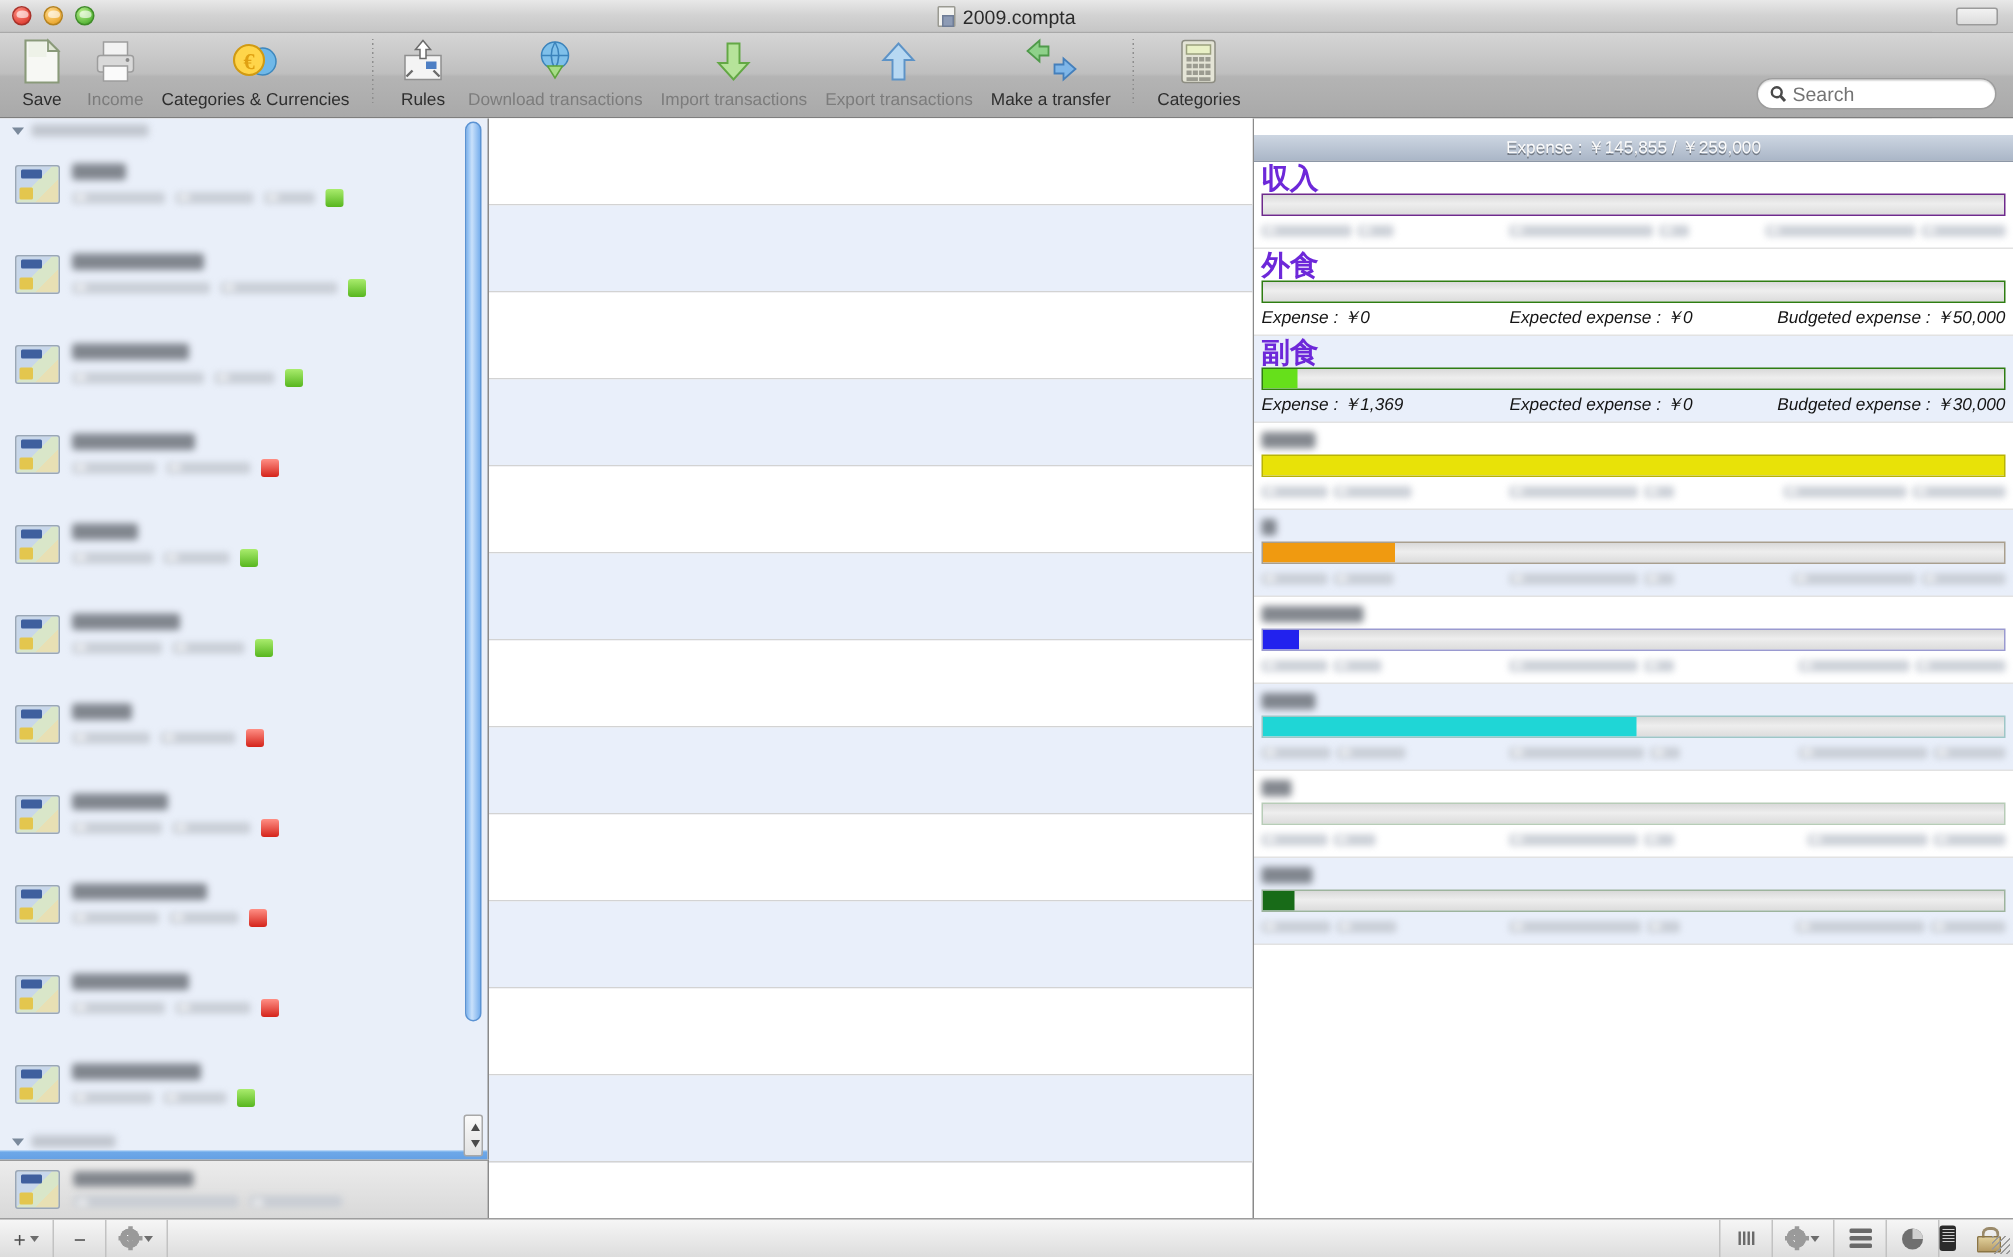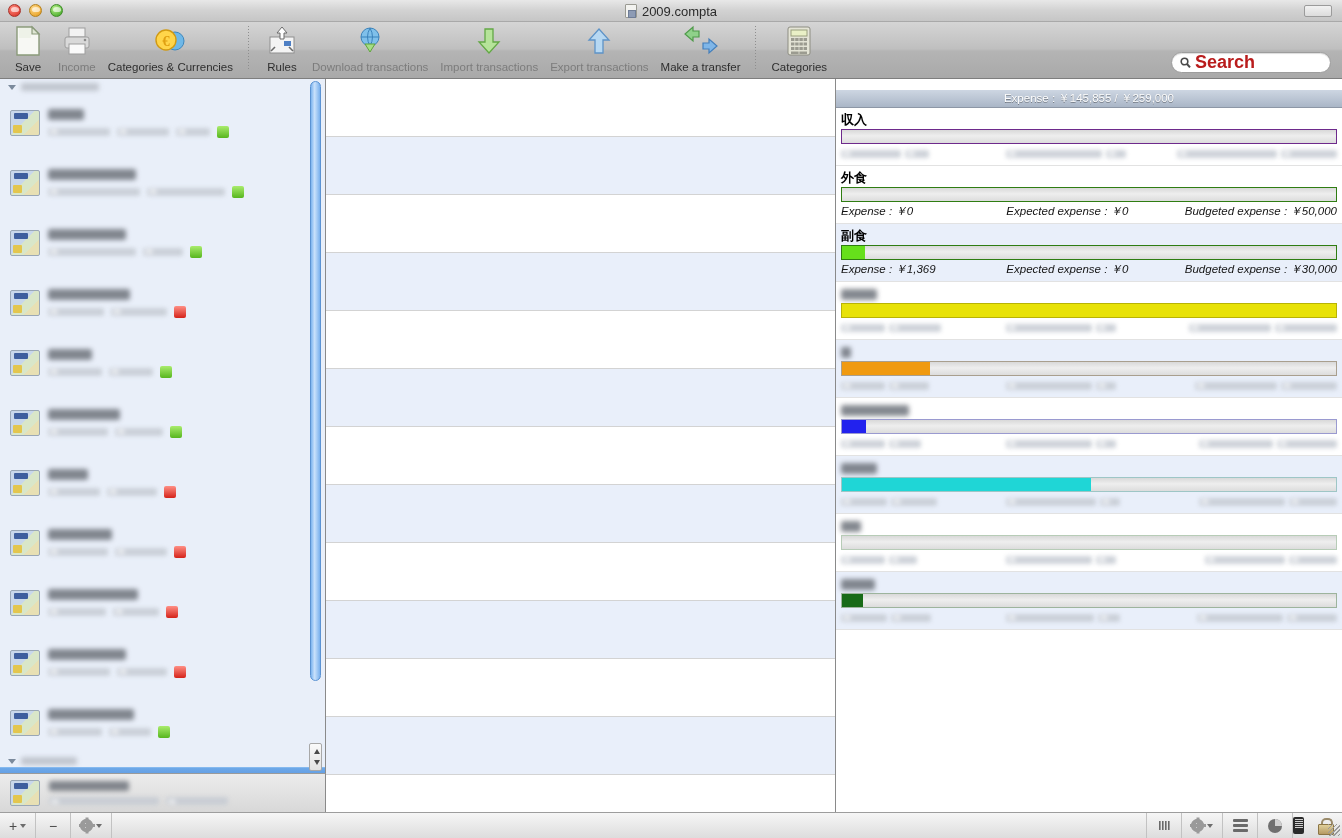--- a/index.html
+++ b/index.html
@@ -70,21 +70,21 @@
   .tb-label.dim { color: #7c7c7c; }
   .tb-sep { width: 1px; height: 44px; margin: 4px 9px 0 9px;
             background: repeating-linear-gradient(to bottom, #8e8e8e 0 1px, transparent 1px 3px); }
 
   .searchbox {
     position: absolute; right: 11px; top: 30px; width: 160px; height: 21px;
     background: #fff; border: 1px solid #9d9d9d; border-radius: 11px;
     display: flex; align-items: center; padding: 0 8px; gap: 4px;
     box-shadow: inset 0 1px 1px rgba(0,0,0,0.14);
   }
-  .searchbox .ph { font-size: 18px; color: #b91c1c; font-weight: bold; }
+  .searchbox .ph { font-size: 13px; color: #737373; }
 
   
   .body-area { position: absolute; left: 0; top: 79px; width: 1342px; height: 733px; background: #fff; }
 
   
   .sidebar {
     position: absolute; left: 0; top: 0; width: 326px; height: 694px;
     background: #e9eff9; border-right: 1px solid #8a8a8a; overflow: hidden;
   }
   .sb-group-head {
@@ -166,21 +166,21 @@
   .center .rows { }
   .crow { height: 58px; border-bottom: 1px solid #d3d3d3; background: #fff; }
   .crow.alt { background: #e9effa; }
 
   
   .rightpanel {
     position: absolute; left: 836px; top: 11px; width: 506px; height: 733px; background: #fff;
   }
   .budget-row { height: 58px; padding: 3px 5px 0 5px; border-bottom: 1px solid #e2e2e2; }
   .budget-row.alt { background: #e9effa; }
-  .b-title { font-size: 13px; font-weight: bold; color: #000000; height: 17px; line-height: 17px; }
+  .b-title { font-size: 19px; font-weight: bold; color: #6d28d9; height: 17px; line-height: 17px; }
   .b-bar {
     height: 15px; margin-top: 1px;
     background: linear-gradient(to bottom,#d9d9d9,#eeeeee 45%,#dcdcdc);
     border: 1px solid #8e8e8e; position: relative; overflow: hidden;
   }
   .b-fill { position: absolute; left: 0; top: 0; bottom: 0; }
   .b-meta { display: flex; height: 19px; align-items: center; font-size: 11.5px;
             font-style: italic; color: #141414; }
   .b-meta > div { flex: 1; }
   .b-meta > div:nth-child(2) { flex: 1; }

